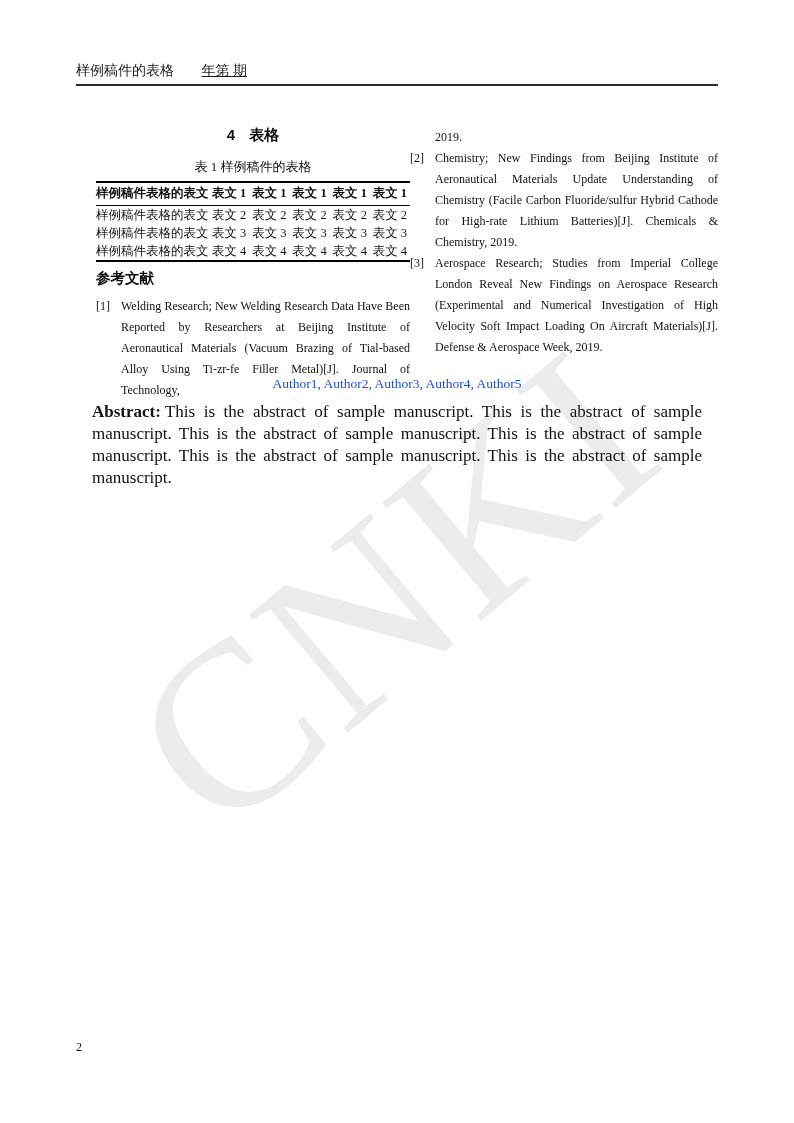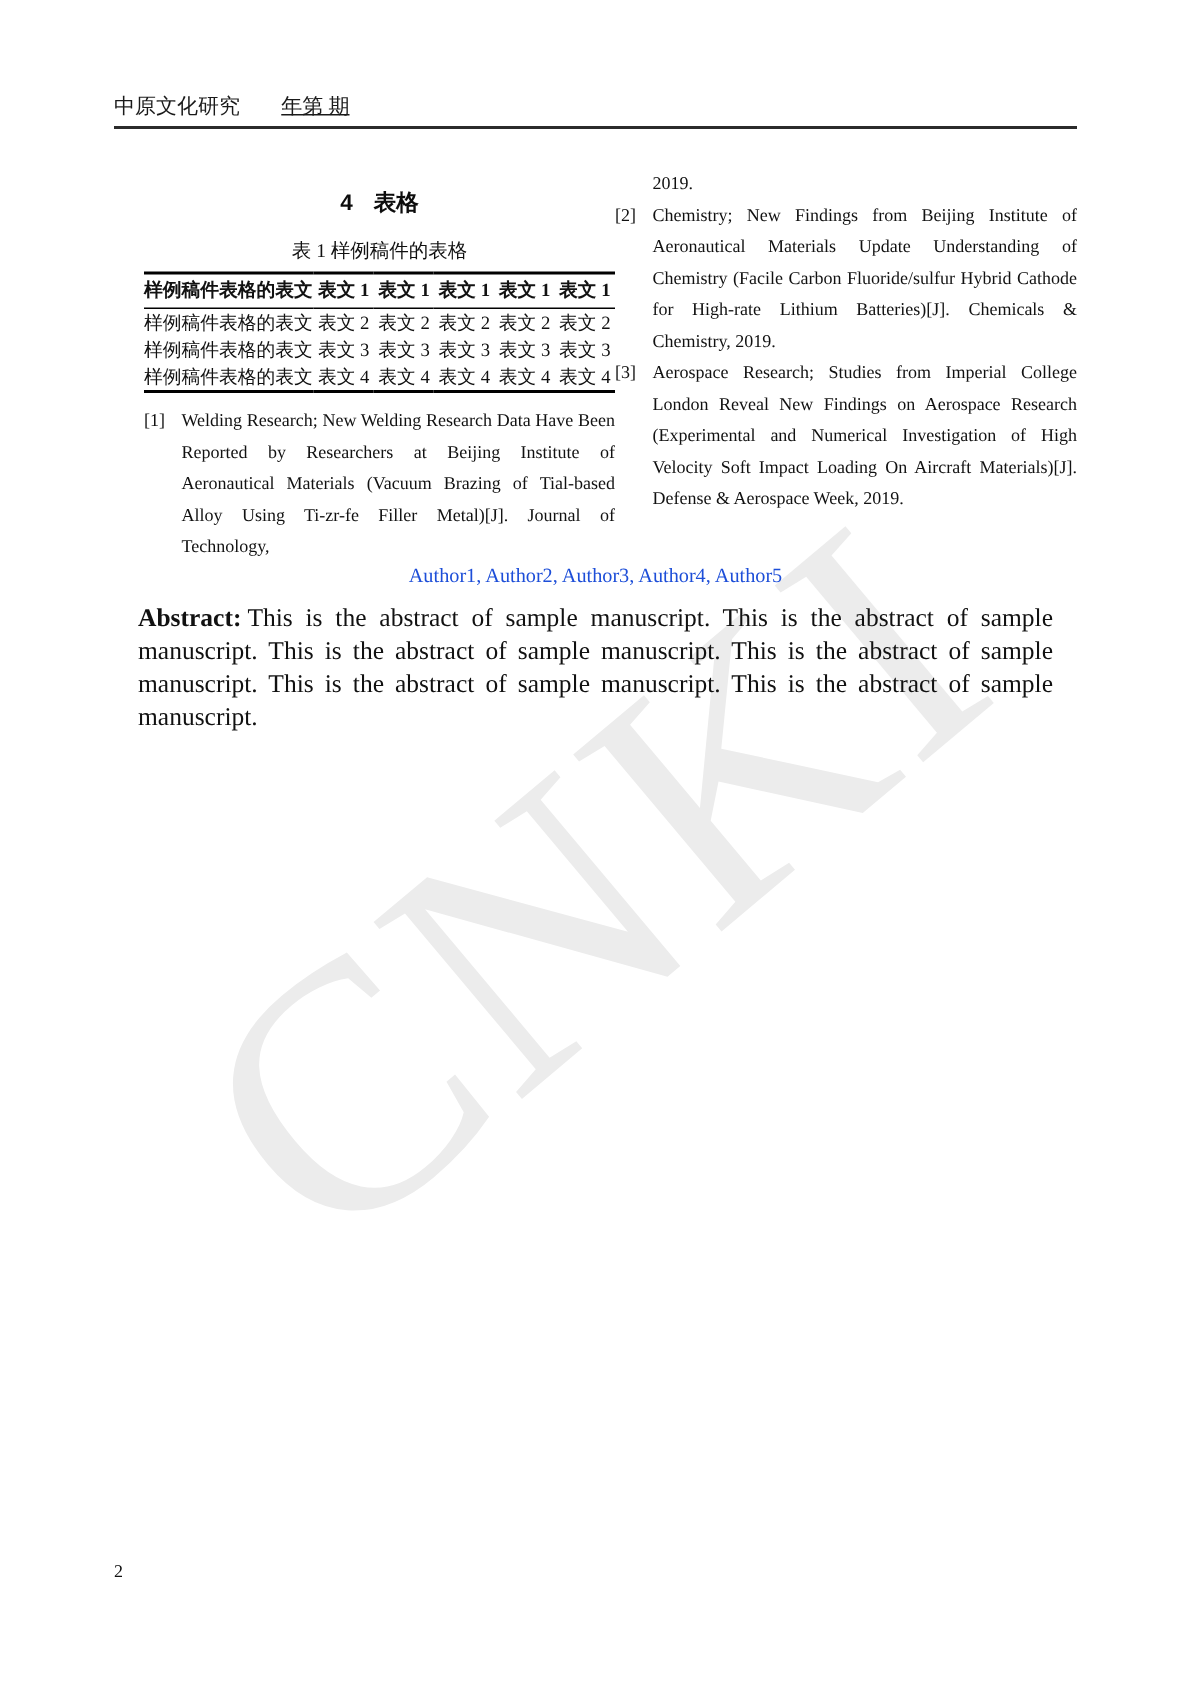--- a/index.html
+++ b/index.html
@@ -65,21 +65,21 @@
   .refs-heading{
     margin-top:7px;font-size:14.5px;font-weight:bold;color:#0d0d0d;
     font-family:"Liberation Sans","DejaVu Sans",sans-serif;
   }
   .ref{display:flex;margin-top:8px;font-size:12px;line-height:21px;}
   .ref .marker{flex:0 0 25px;}
   .ref .ref-text{flex:1;text-align:justify;}
   .ref .ref-text.justify-all{text-align-last:justify;}
   .col.right .ref{margin-top:0;}
   .col.right .ref + .ref{margin-top:0;}
-  .col.right .ref.cont{margin-top:2px;justify-content:flex-end;}
+  .col.right .ref.cont{margin-top:17px;justify-content:flex-end;}
   
   .article{position:absolute;left:76px;top:372px;width:642px;}
   .article h1{
     margin:0;text-align:center;
     font-size:17.5px;font-weight:bold;color:#0d0d0d;
   }
   .article .authors{
     margin-top:4px;text-align:center;
     font-size:13.5px;font-weight:normal;color:#1d4ed8;
   }
@@ -93,21 +93,21 @@
 </head>
 <body>
 
 <div class="page">
 
   <div class="watermark">CNKI</div>
 
   <div class="content">
 
     <div class="running-head">
-      <span class="journal">中原文化研究</span>
+      <span class="journal">样例稿件的表格</span>
       <span class="issue">年第 期</span>
     </div>
     <div class="head-rule"></div>
 
     <div class="col left">
       <div class="sec-heading">
         <span class="sec-num">4</span><span>表格</span>
       </div>
       <div class="table-caption">表 1 样例稿件的表格</div>
       <table class="sample">
@@ -141,20 +141,21 @@
           <tr>
             <td>样例稿件表格的表文</td>
             <td>表文 4</td>
             <td>表文 4</td>
             <td>表文 4</td>
             <td>表文 4</td>
             <td>表文 4</td>
           </tr>
         </tbody>
       </table>
+      <div class="refs-heading">参考文献</div>
       <div class="ref">
         <span class="marker">[1]</span>
         <div class="ref-text justify-all">Welding Research; New Welding Research Data Have Been Reported by Researchers at Beijing Institute of Aeronautical Materials (Vacuum Brazing of Tial-based Alloy Using Ti-zr-fe Filler Metal)[J]. Journal of Technology,</div>
       </div>
     </div>
 
     <div class="col right">
       <div class="ref cont">
         <span class="marker"></span>
         <div class="ref-text">2019.</div>

